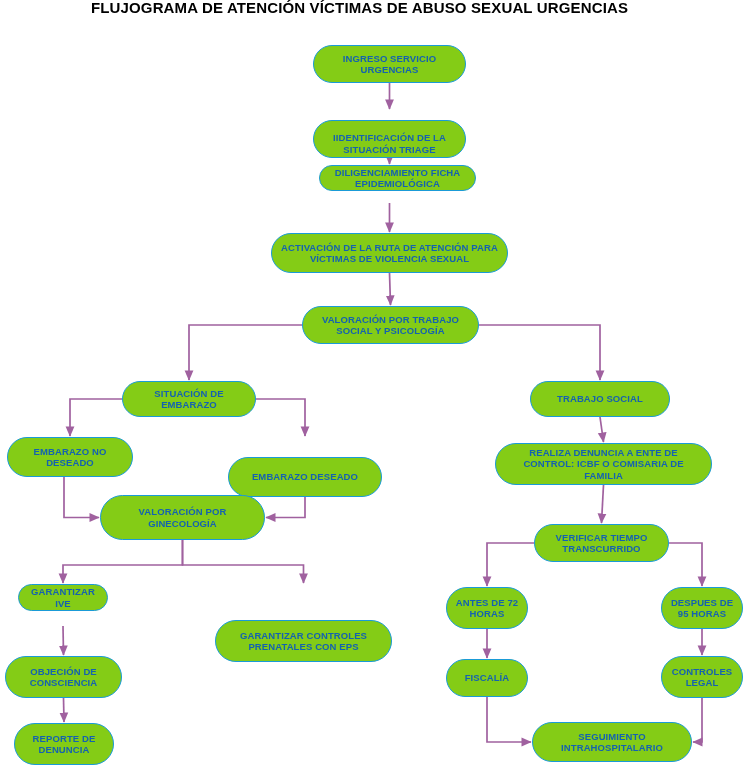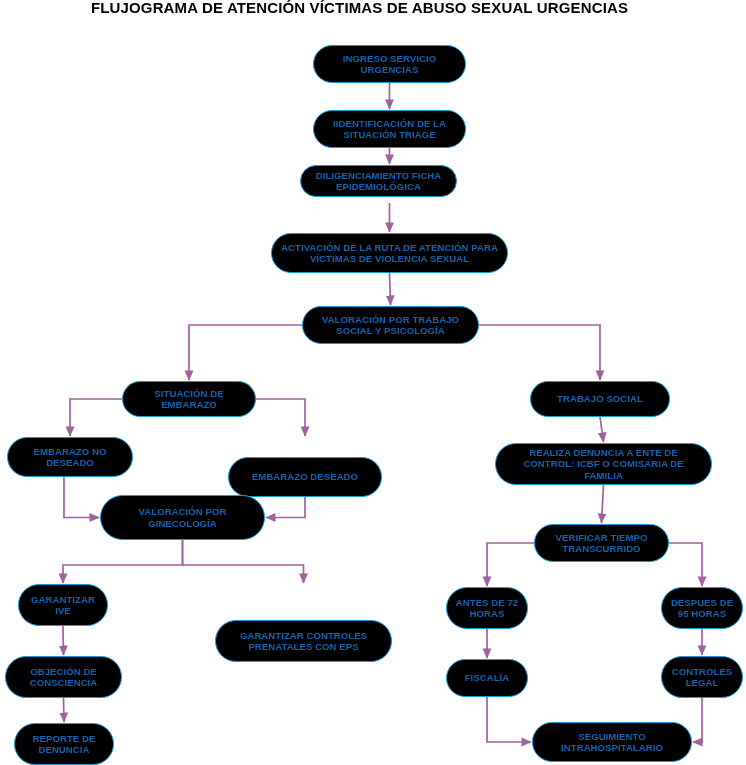--- a/index.html
+++ b/index.html
@@ -30,21 +30,21 @@
     letter-spacing:0.15px;
     line-height:11.5px;
   }
   .node{
     position:absolute;
     box-sizing:border-box;
     display:flex;
     align-items:center;
     justify-content:center;
     text-align:center;
-    background:#000000;
+    background:#84cc16;
     border:1.6px solid #1a9bd7;
     border-radius:999px;
     color:#1462b0;
     font-weight:bold;
     font-size:9.5px;
     line-height:11.5px;
     letter-spacing:0.1px;
     padding:2px 7px;
     z-index:2;
   }
@@ -89,24 +89,24 @@
         <path d="M702,629 L702,655" marker-end="url(#arrowhead)"></path>
         <path d="M487,697 L487,742 L531,742" marker-end="url(#arrowhead)"></path>
         <path d="M702,698 L702,742 L693,742" marker-end="url(#arrowhead)"></path>
       </g>
   </svg>
 
   <div id="nodes-layer">
       <div class="node" style="left: 313px; top: 45px; width: 153px; height: 38px;">
         <span>INGRESO SERVICIO URGENCIAS</span>
       </div>
-      <div class="node" style="left: 313px; top: 110px; width: 153px; height: 38px;">
+      <div class="node" style="left: 313px; top: 120px; width: 153px; height: 38px; align-items: flex-end;">
         <span>IIDENTIFICACIÓN DE LA SITUACIÓN  TRIAGE</span>
       </div>
-      <div class="node" style="left: 300px; top: 165px; width: 157px; height: 32px;">
+      <div class="node" style="left: 319px; top: 165px; width: 157px; height: 26px;">
         <span>DILIGENCIAMIENTO FICHA EPIDEMIOLÓGICA</span>
       </div>
       <div class="node" style="left: 271px; top: 233px; width: 237px; height: 40px;">
         <span>ACTIVACIÓN DE LA RUTA DE ATENCIÓN PARA VÍCTIMAS DE VIOLENCIA SEXUAL</span>
       </div>
       <div class="node" style="left: 302px; top: 306px; width: 177px; height: 38px; justify-content: flex-end;">
         <span>VALORACIÓN POR TRABAJO SOCIAL Y PSICOLOGÍA</span>
       </div>
       <div class="node" style="left: 122px; top: 381px; width: 134px; height: 36px;">
         <span>SITUACIÓN DE EMBARAZO</span>
@@ -122,21 +122,21 @@
       </div>
       <div class="node" style="left: 495px; top: 443px; width: 217px; height: 42px;">
         <span>REALIZA DENUNCIA A ENTE DE CONTROL: ICBF O COMISARIA DE FAMILIA</span>
       </div>
       <div class="node" style="left: 100px; top: 495px; width: 165px; height: 45px;">
         <span>VALORACIÓN POR GINECOLOGÍA</span>
       </div>
       <div class="node" style="left: 534px; top: 524px; width: 135px; height: 38px;">
         <span>VERIFICAR TIEMPO TRANSCURRIDO</span>
       </div>
-      <div class="node" style="left: 18px; top: 584px; width: 90px; height: 42px;">
+      <div class="node" style="left: 18px; top: 584px; width: 90px; height: 27px;">
         <span>GARANTIZAR IVE</span>
       </div>
       <div class="node" style="left: 215px; top: 584px; width: 177px; height: 42px; margin-top: 36px;">
         <span>GARANTIZAR CONTROLES PRENATALES CON EPS</span>
       </div>
       <div class="node" style="left: 446px; top: 587px; width: 82px; height: 42px;">
         <span>ANTES DE 72 HORAS</span>
       </div>
       <div class="node" style="left: 661px; top: 587px; width: 82px; height: 42px;">
         <span>DESPUES DE 95 HORAS</span>

